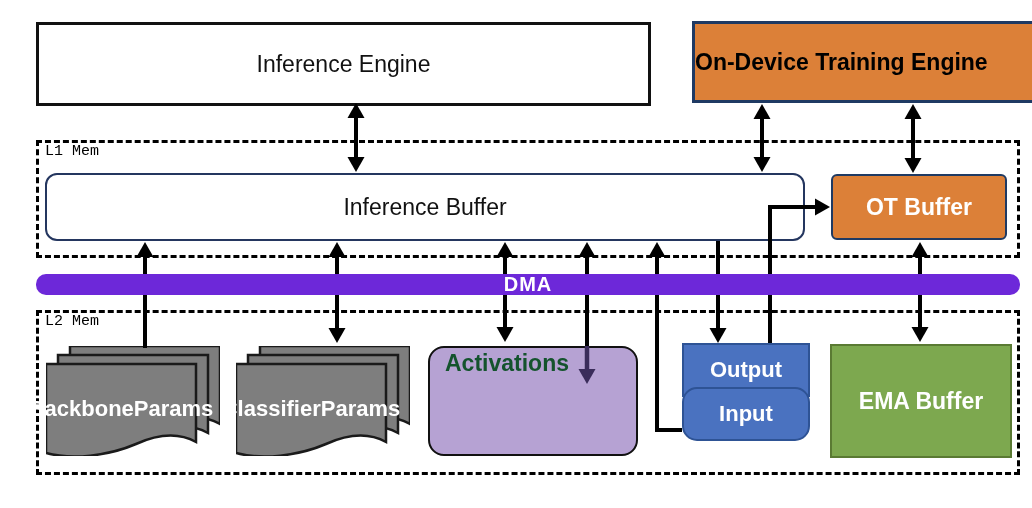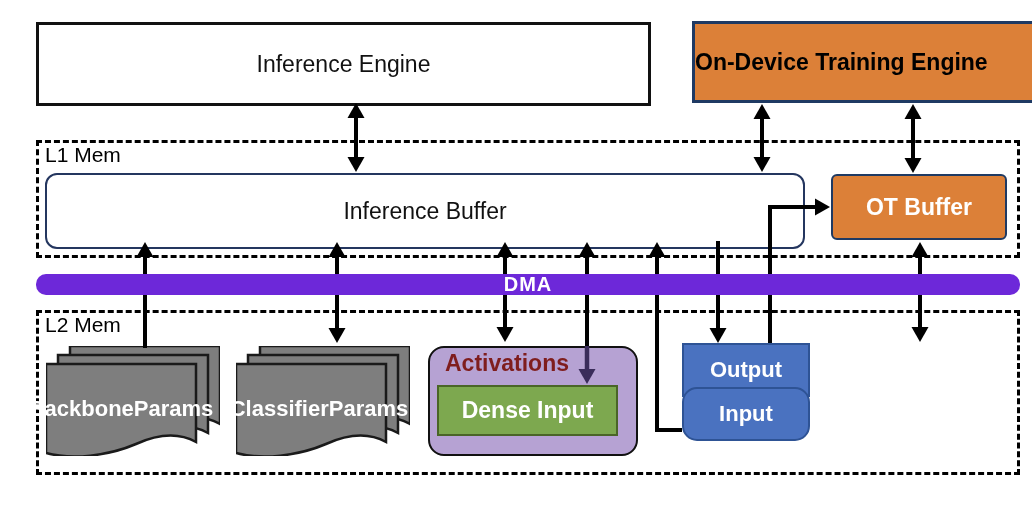--- a/index.html
+++ b/index.html
@@ -18,43 +18,43 @@
     left:36px;top:22px;width:615px;height:84px;background:#fff;border:3px solid #111;
     display:flex;align-items:center;justify-content:center;font-size:23px;color:#111;
   }
   .engine-orange{
     left:675px;top:21px;width:354px;height:82px;background:#dc8038;border:3px solid #1f3a63;
     display:flex;align-items:center;justify-content:flex-start;font-size:23px;font-weight:700;color:#000000;margin-left:17px;
   }
   .mem-box{border:3px dashed #000;background:transparent;}
   #l1-box{left:36px;top:140px;width:984px;height:118px;}
   #l2-box{left:36px;top:310px;width:984px;height:165px;}
-  .mem-label{position:absolute;left:6px;top:0px;font-size:21px;color:#000;white-space:nowrap;}
+  .mem-label{position:absolute;left:6px;top:0px;font-size:15px;color:#000;white-space:nowrap;font-family:Liberation Mono, monospace;}
 
   #inference-buffer{
-    left:45px;top:173px;width:760px;height:76px;background:#fff;border:2.5px solid #24365f;border-radius:12px;
+    left:45px;top:173px;width:760px;height:68px;background:#fff;border:2.5px solid #24365f;border-radius:12px;
     display:flex;align-items:center;justify-content:center;font-size:23px;color:#111;
   }
   #ot-buffer{
     left:831px;top:174px;width:176px;height:66px;background:#dc8038;border:2.5px solid #1f3a63;border-radius:6px;
     display:flex;align-items:center;justify-content:center;font-size:23px;font-weight:700;color:#fff;
   }
   #dma-bar{
     left:36px;top:274px;width:984px;height:21px;background:#6d28d9;border-radius:10px;
     display:flex;align-items:center;justify-content:center;font-size:20px;font-weight:600;color:#fff;letter-spacing:1px;
   }
   .stack-svg{width:174px;height:110px;display:block;}
   .stack-label{
     display:flex;flex-direction:row;align-items:center;justify-content:center;z-index:2;
     width:150px;height:90px;color:#fff;font-size:22px;font-weight:700;line-height:1.3;text-align:center;
   }
   #activations{
     left:428px;top:346px;width:210px;height:110px;background:#b6a2d3;border:2.5px solid #111;border-radius:16px;
   }
-  #activations-label{position:absolute;left:15px;top:2px;font-size:23px;font-weight:700;color:#7f1d1d;}
+  #activations-label{position:absolute;left:15px;top:2px;font-size:23px;font-weight:700;color:#14532d;}
   #dense-input{
     left:437px;top:385px;width:181px;height:51px;background:#7da84f;border:2.5px solid #4a6527;
     display:flex;align-items:center;justify-content:center;font-size:23px;font-weight:700;color:#fff;
   }
   .io-box{
     left:682px;width:128px;height:54px;background:#4a72c0;border:2.5px solid #2e5395;
     display:flex;align-items:center;justify-content:center;font-size:22px;font-weight:700;color:#fff;
   }
   #output-box{top:343px;}
   #input-box{top:387px;border-radius:15px;}
@@ -109,37 +109,37 @@
 
   <div class="abs layer-stack" style="left:236px;top:346px;">
     <svg class="stack-svg" viewBox="0 0 174 110">
       <g fill="#7e7e7e" stroke="#1a1a1a" stroke-width="2.5">
         <path transform="translate(24,0)" d="M0 0 H150 V78 C132 68 110 71 90 80 C62 92 26 96 0 89 Z"></path>
         <path transform="translate(12,9)" d="M0 0 H150 V78 C132 68 110 71 90 80 C62 92 26 96 0 89 Z"></path>
         <path transform="translate(0,18)" d="M0 0 H150 V78 C132 68 110 71 90 80 C62 92 26 96 0 89 Z"></path>
       </g>
     </svg>
   </div>
-  <div class="abs stack-label" style="left:236px;top:364px;margin-left:8px;">
+  <div class="abs stack-label" style="left:236px;top:364px;">
     <span>Classifier</span>
     <span>Params</span>
   </div>
 
   <div id="activations" class="abs layer-box">
     <span id="activations-label">Activations</span>
   </div>
-  <div id="dense-input" class="abs layer-box">
-    <span>Dense Input</span>
-  </div>
 
   <div id="output-box" class="abs layer-box io-box">
     <span>Output</span>
   </div>
   <div id="input-box" class="abs layer-box io-box">
     <span>Input</span>
+  </div>
+  <div id="ema-buffer" class="abs layer-box">
+    <span>EMA Buffer</span>
   </div>
 
   <svg id="arrows" class="abs" style="left:0;top:0;" width="1032" height="508" viewBox="0 0 1032 508">
 
     <g>
       <line class="shaft" x1="356" y1="114" x2="356" y2="161"></line>
       <polygon class="head" points="356,103 347.5,118 364.5,118"></polygon>
       <polygon class="head" points="356,172 347.5,157 364.5,157"></polygon>
     </g>
 

